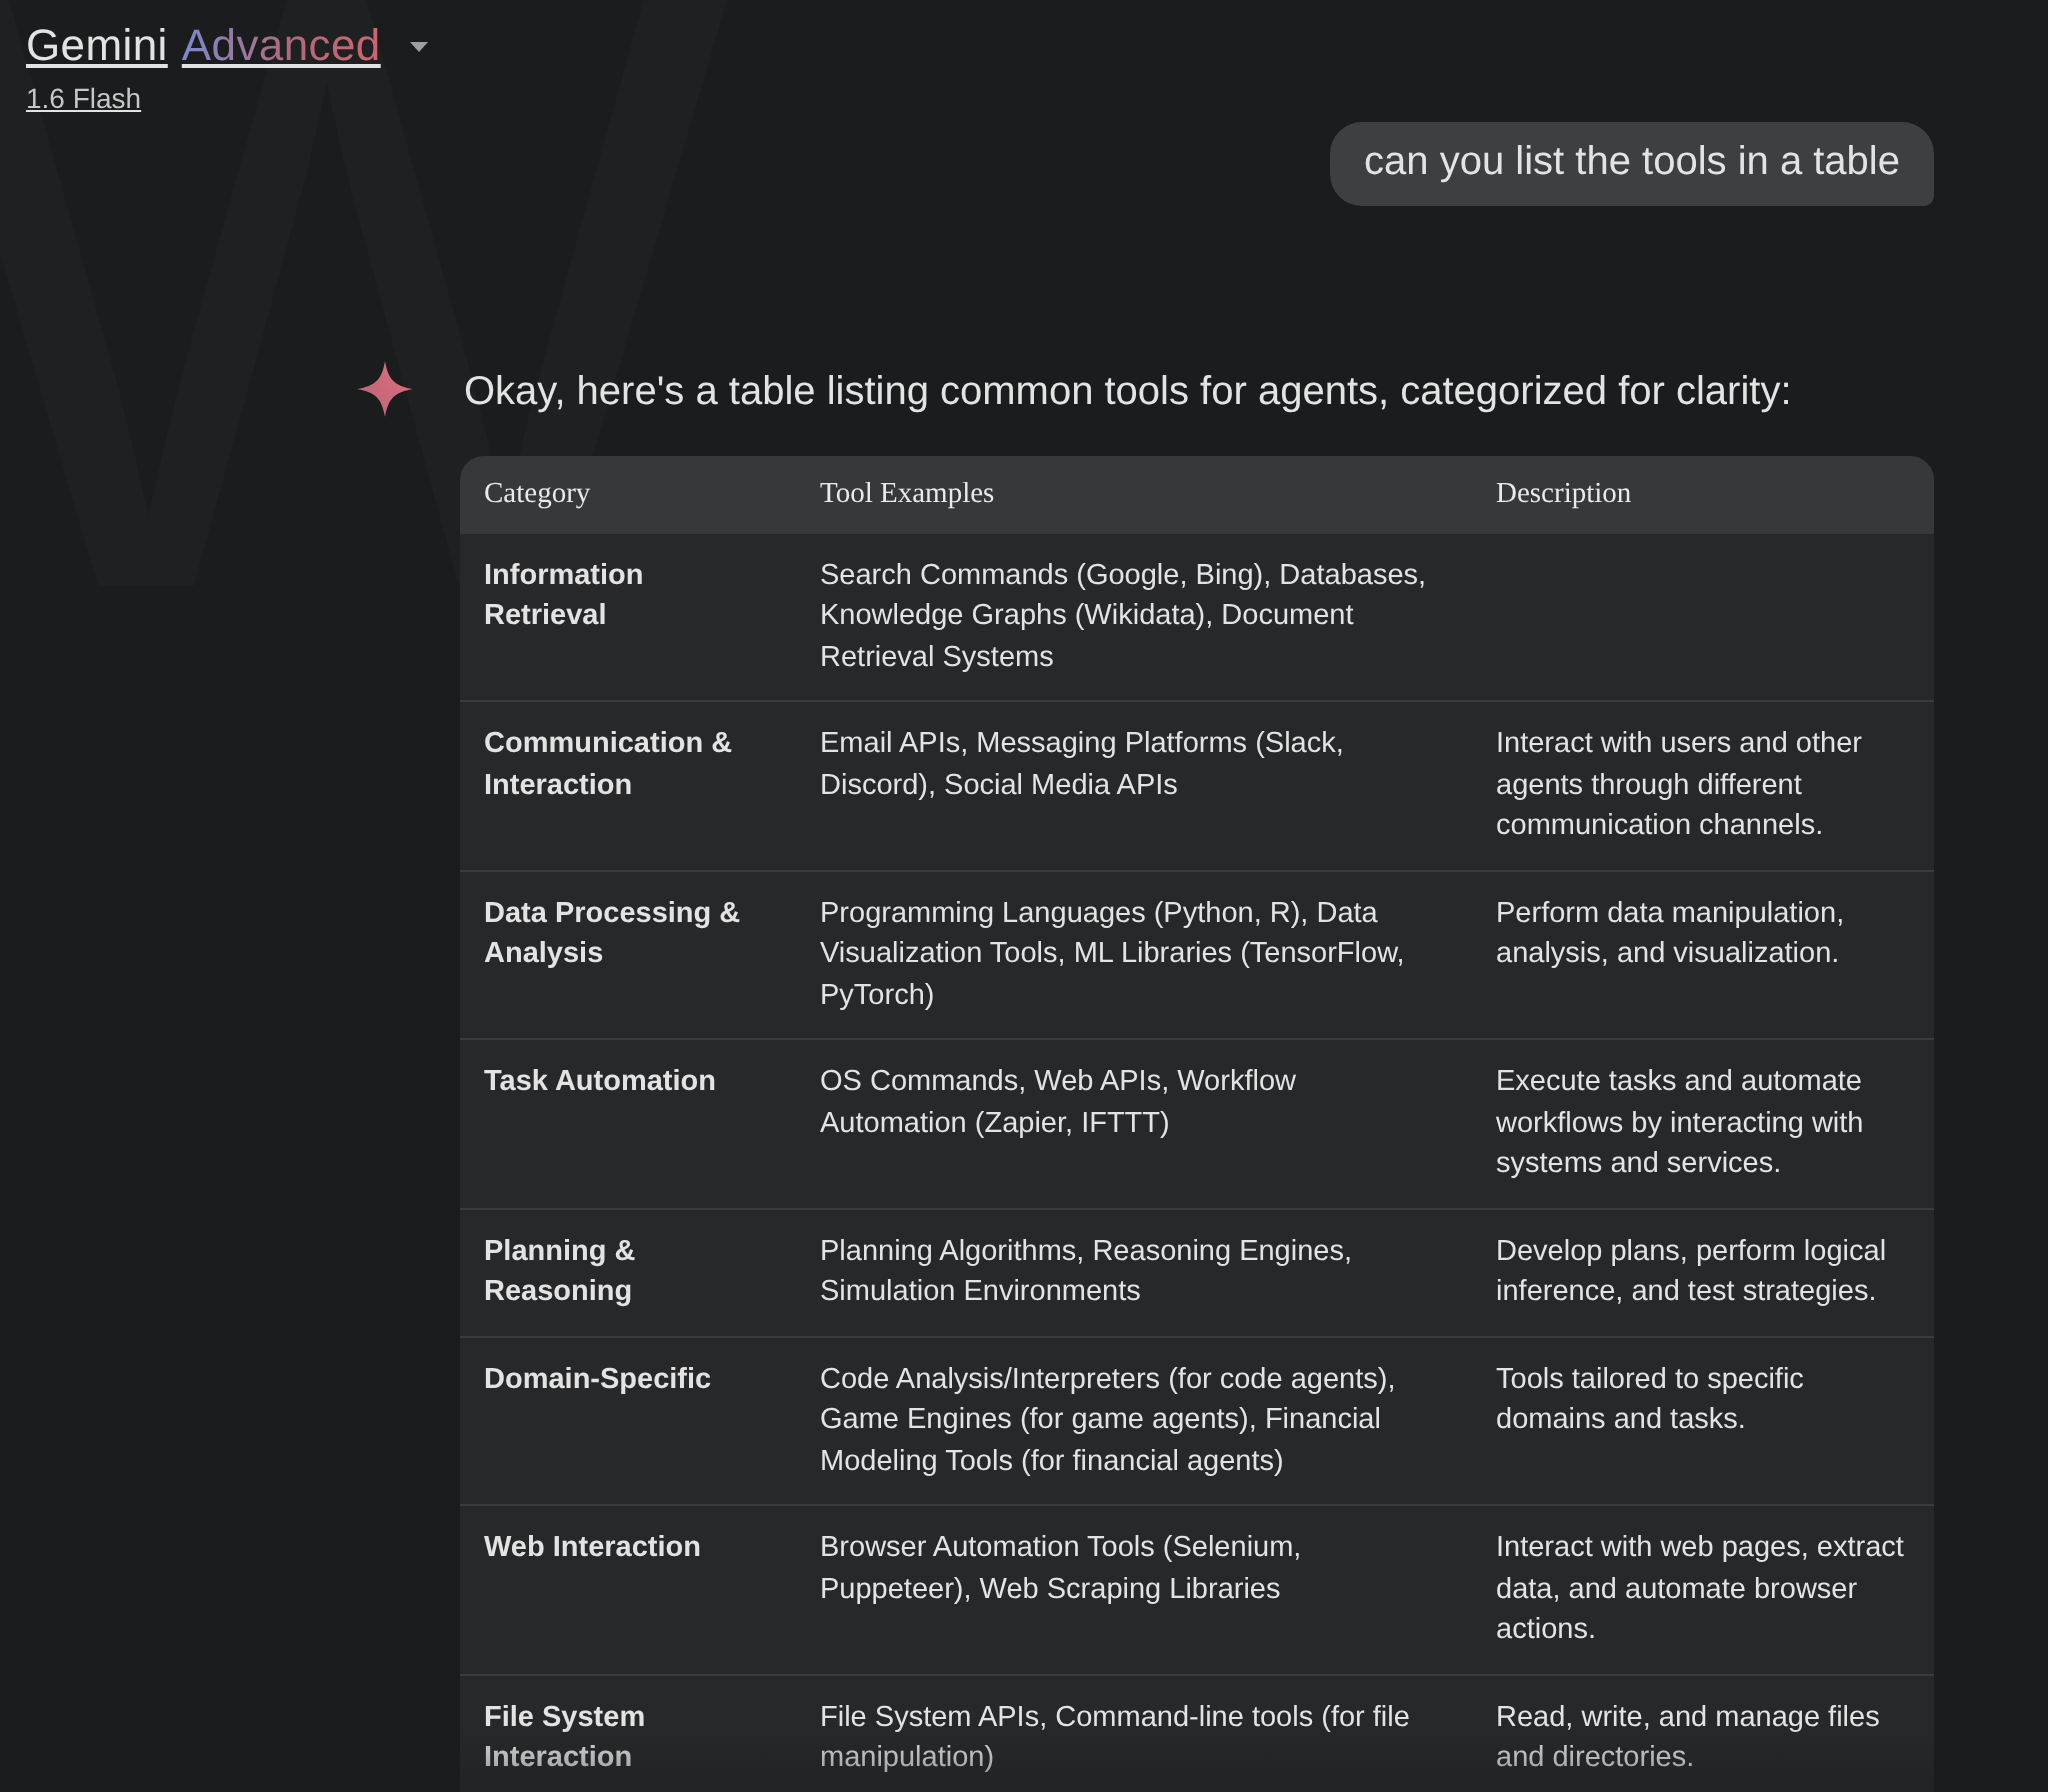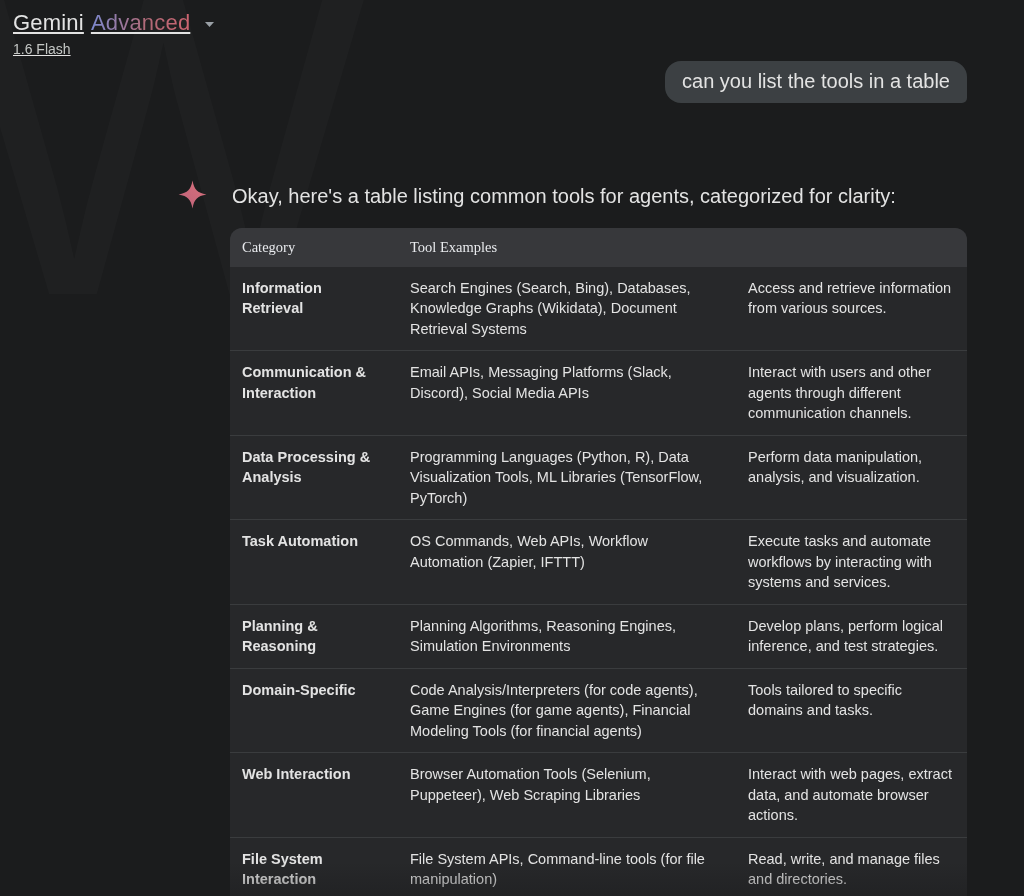--- a/index.html
+++ b/index.html
@@ -117,26 +117,26 @@
       <path d="M50 2 C56 34 66 44 98 50 C66 56 56 66 50 98 C44 66 34 56 2 50 C34 44 44 34 50 2 Z" fill="url(#starGrad)"></path>
     </svg>
   </span>
   <p class="intro">Okay, here's a table listing common tools for agents, categorized for clarity:</p>
 </div>
 
 <div class="table-wrap">
   <div class="t-header">
     <div class="cell">Category</div>
     <div class="cell">Tool Examples</div>
+    <div class="cell">Description</div>
   </div>
   <div>
   <div class="t-row">
     <div class="cell cat">Information Retrieval</div>
-    <div class="cell tools">Search Engines (Search, Bing), Databases, Knowledge Graphs (Wikidata), Document Retrieval Systems</div>
-    <div class="cell desc">Access and retrieve information from various sources.</div>
+    <div class="cell tools">Search Commands (Google, Bing), Databases, Knowledge Graphs (Wikidata), Document Retrieval Systems</div>
   </div>
 
   <div class="t-row">
     <div class="cell cat">Communication &amp; Interaction</div>
     <div class="cell tools">Email APIs, Messaging Platforms (Slack, Discord), Social Media APIs</div>
     <div class="cell desc">Interact with users and other agents through different communication channels.</div>
   </div>
 
   <div class="t-row">
     <div class="cell cat">Data Processing &amp; Analysis</div>

